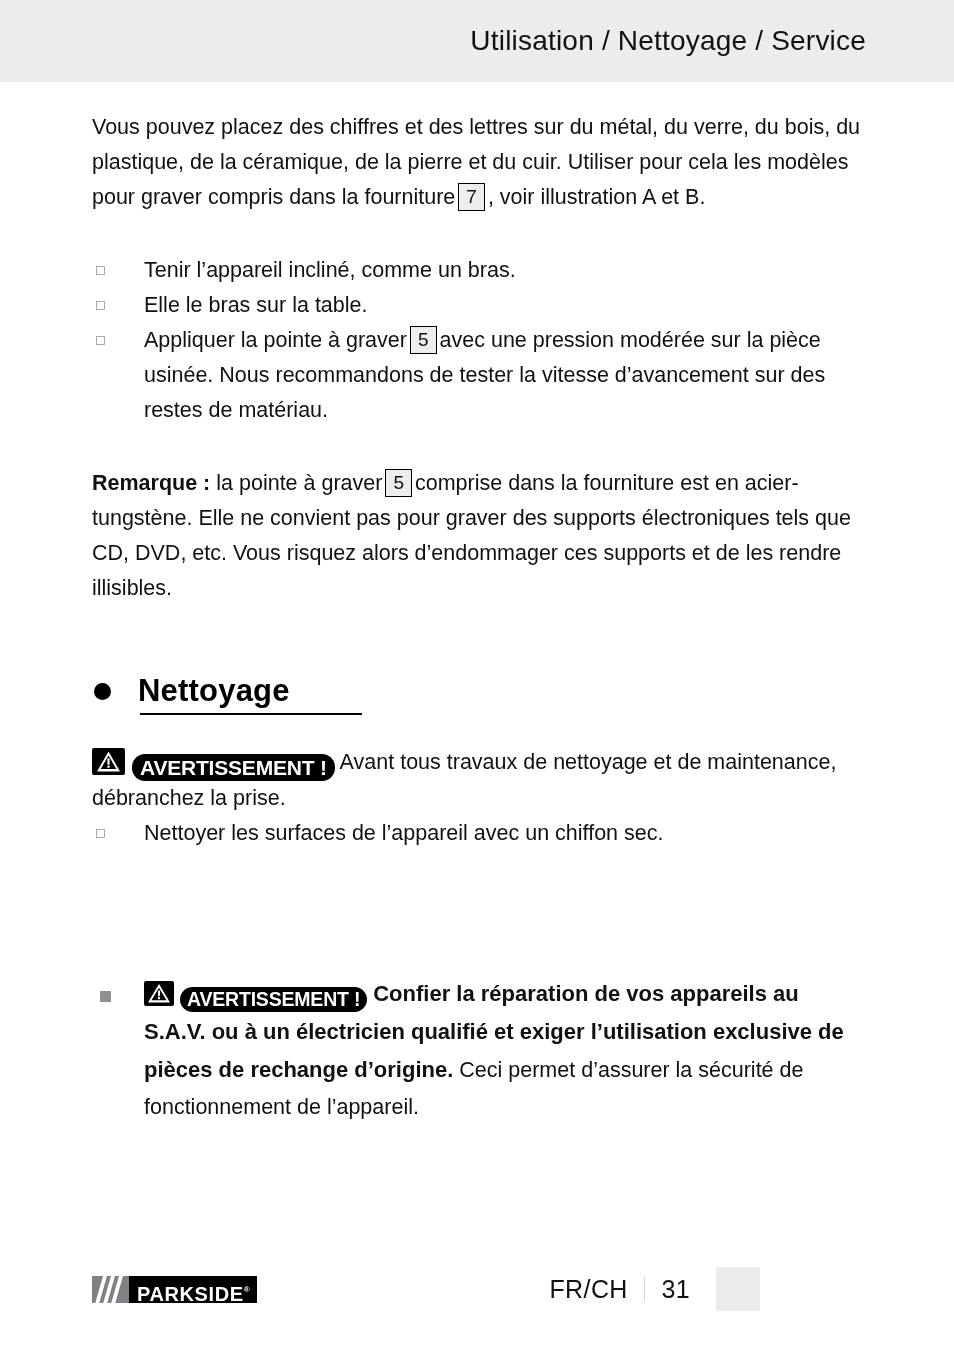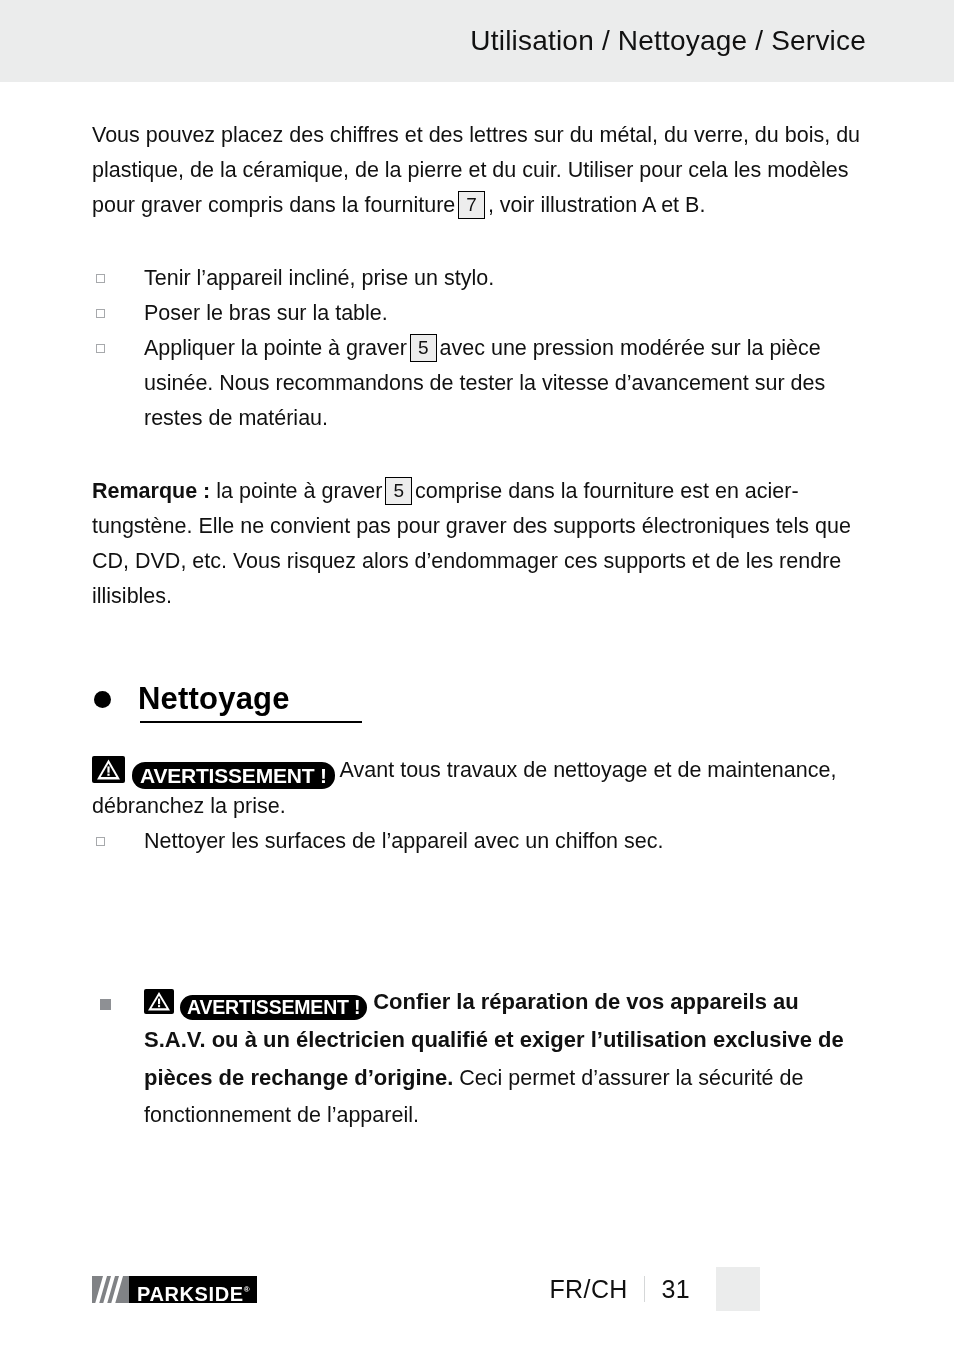--- a/index.html
+++ b/index.html
@@ -39,21 +39,21 @@
     padding: 0 88px 0 92px;
     box-sizing: border-box;
   }
 
   p.body-text {
     font-size: 21.5px;
     line-height: 35px;
     margin: 0;
     color: #111111;
   }
-  .intro-block { padding-top: 36px; }
+  .intro-block { padding-top: 28px; }
 
   .bold { font-weight: bold; }
 
   
   .ref-box {
     display: inline-block;
     border: 1.6px solid #000000;
     background: #ededed;
     font-size: 19px;
     line-height: 1;
@@ -276,25 +276,25 @@
     <p class="body-text">
       <span>Vous pouvez placez des chiffres et des lettres sur du métal, du verre, du bois, du plastique, de la céramique, de la pierre et du cuir. Utiliser pour cela les modèles pour graver compris dans la fourniture</span><span class="ref-box">7</span><span>, voir illustration A et B.</span>
     </p>
   </div>
 
   <div class="spacer-38"></div>
 
   <ul class="sq-list">
     <li>
       <span class="sq-marker"></span>
-      <span>Tenir l’appareil incliné, prise un stylo.</span>
+      <span>Tenir l’appareil incliné, comme un bras.</span>
     </li>
     <li>
       <span class="sq-marker"></span>
-      <span>Poser le bras sur la table.</span>
+      <span>Elle le bras sur la table.</span>
     </li>
     <li>
       <span class="sq-marker"></span>
       <span>Appliquer la pointe à graver</span><span class="ref-box">5</span><span>avec une pression modérée sur la pièce usinée. Nous recommandons de tester la vitesse d’avancement sur des restes de matériau.</span>
     </li>
   </ul>
 
   <div class="spacer-38"></div>
 
   <p class="body-text">

